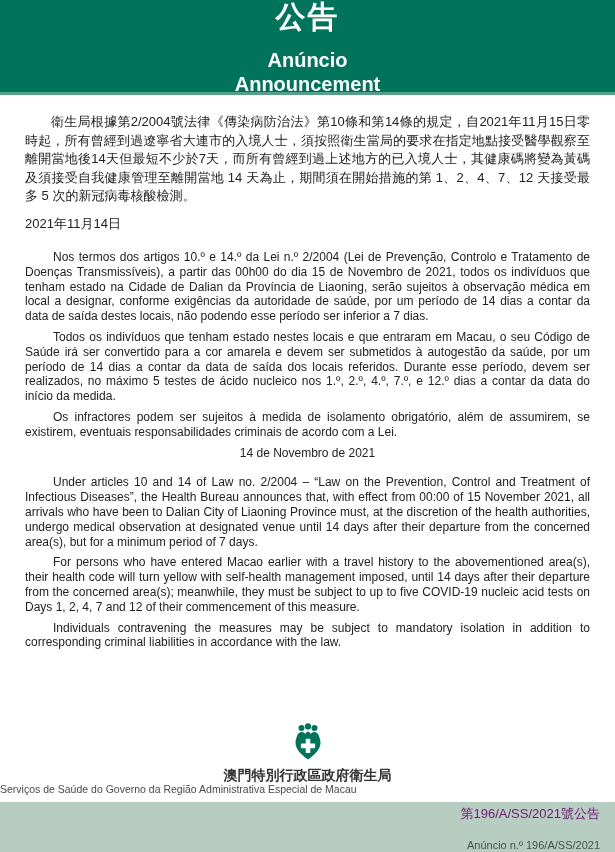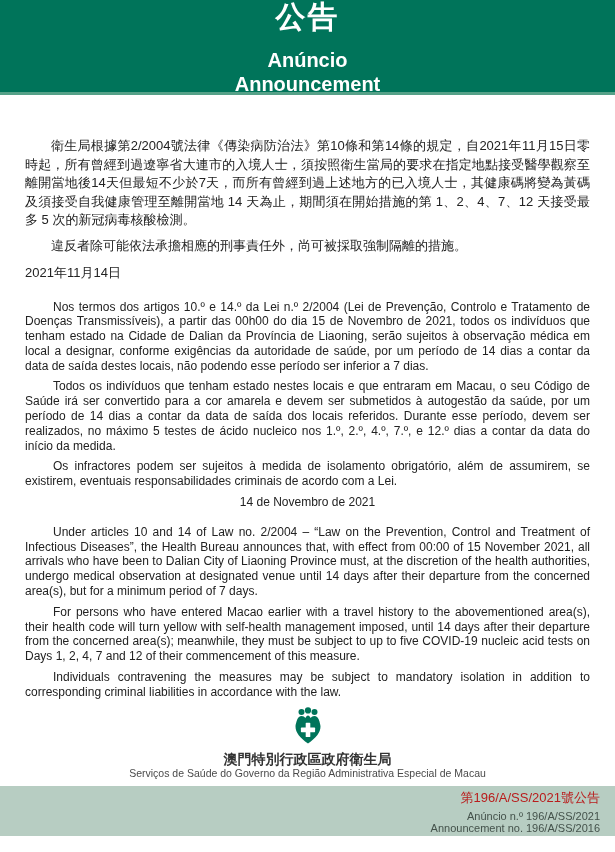--- a/index.html
+++ b/index.html
@@ -27,23 +27,22 @@
     flex-direction: column;
     justify-content: center;
     padding-top: 2px;
   }
   .banner .t-zh { font-size: 30px; font-weight: bold; line-height: 36px; letter-spacing: 2px; }
   .banner .t-pt { font-size: 20px; font-weight: bold; line-height: 24px; margin-top: 13px; }
   .banner .t-en { font-size: 20px; font-weight: bold; line-height: 24px; }
 
   
   .content {
-    padding: 30px 25px 0 25px;
+    padding: 18px 25px 0 25px;
     color: #222222;
-    margin-top: 12px;
   }
   .content p { margin: 0; text-align: justify; }
 
   p.zh {
     font-size: 13px;
     line-height: 18.5px;
     text-indent: 2em;
     margin-bottom: 7px;
   }
   p.zh-date {
@@ -65,65 +64,63 @@
     text-indent: 0;
     margin-top: 4px;
     text-align: center;
   }
   .sep-lg { margin-top: 17px !important; }
   .sep-xl { margin-top: 15px !important; }
 
   
   .footer {
     position: absolute;
-    left: 0; right: 0; bottom: 16px;
+    left: 0; right: 0; bottom: 0;
   }
   .logo-row {
     display: flex;
     justify-content: center;
     margin-bottom: 2px;
   }
   .org-zh {
     text-align: center;
     font-size: 14px;
     font-weight: bold;
     color: #333333;
     line-height: 16px;
   }
   .org-pt {
-    text-align: center;
     font-size: 10.5px;
     color: #4a4a4a;
     line-height: 13px;
     margin-bottom: 6px;
   }
   .ref-band {
     background: var(--footer-band, #B7CDC2);
     height: 50px;
     padding: 5px 15px 0 0;
     text-align: right;
   }
-  .ref-zh { font-size: 13px; color: #b91c1c; line-height: 14px; margin-bottom: 6px; }
+  .ref-zh { font-size: 13px; color: #701a75; line-height: 14px; margin-bottom: 19px; }
   .ref-pt { font-size: 11px; color: #44524b; line-height: 11.5px; }
   .ref-en { font-size: 11px; color: #44524b; line-height: 11.5px; }
 </style>
 </head>
 <body>
 
 <div class="page">
 
   <header class="banner">
     <div class="t-zh">公告</div>
     <div class="t-pt">Anúncio</div>
     <div class="t-en">Announcement</div>
   </header>
 
   <main class="content">
     <p class="zh">衛生局根據第2/2004號法律《傳染病防治法》第10條和第14條的規定，自2021年11月15日零時起，所有曾經到過遼寧省大連市的入境人士，須按照衛生當局的要求在指定地點接受醫學觀察至離開當地後14天但最短不少於7天，而所有曾經到過上述地方的已入境人士，其健康碼將變為黃碼及須接受自我健康管理至離開當地 14 天為止，期間須在開始措施的第 1、2、4、7、12 天接受最多 5 次的新冠病毒核酸檢測。</p>
-    <p class="zh">違反者除可能依法承擔相應的刑事責任外，尚可被採取強制隔離的措施。</p>
     <p class="zh zh-date">2021年11月14日</p>
 
     <p class="latin sep-lg">Nos termos dos artigos 10.º e 14.º da Lei n.º 2/2004 (Lei de Prevenção, Controlo e Tratamento de Doenças Transmissíveis), a partir das 00h00 do dia 15 de Novembro de 2021, todos os indivíduos que tenham estado na Cidade de Dalian da Província de Liaoning, serão sujeitos à observação médica em local a designar, conforme exigências da autoridade de saúde, por um período de 14 dias a contar da data de saída destes locais, não podendo esse período ser inferior a 7 dias.</p>
     <p class="latin">Todos os indivíduos que tenham estado nestes locais e que entraram em Macau, o seu Código de Saúde irá ser convertido para a cor amarela e devem ser submetidos à autogestão da saúde, por um período de 14 dias a contar da data de saída dos locais referidos. Durante esse período, devem ser realizados, no máximo 5 testes de ácido nucleico nos 1.º, 2.º, 4.º, 7.º, e 12.º dias a contar da data do início da medida.</p>
     <p class="latin">Os infractores podem ser sujeitos à medida de isolamento obrigatório, além de assumirem, se existirem, eventuais responsabilidades criminais de acordo com a Lei.</p>
     <p class="latin-date">14 de Novembro de 2021</p>
 
     <p class="latin sep-xl">Under articles 10 and 14 of Law no. 2/2004 – “Law on the Prevention, Control and Treatment of Infectious Diseases”, the Health Bureau announces that, with effect from 00:00 of 15 November 2021, all arrivals who have been to Dalian City of Liaoning Province must, at the discretion of the health authorities, undergo medical observation at designated venue until 14 days after their departure from the concerned area(s), but for a minimum period of 7 days.</p>
     <p class="latin">For persons who have entered Macao earlier with a travel history to the abovementioned area(s), their health code will turn yellow with self-health management imposed, until 14 days after their departure from the concerned area(s); meanwhile, they must be subject to up to five COVID-19 nucleic acid tests on Days 1, 2, 4, 7 and 12 of their commencement of this measure.</p>
     <p class="latin">Individuals contravening the measures may be subject to mandatory isolation in addition to corresponding criminal liabilities in accordance with the law.</p>

